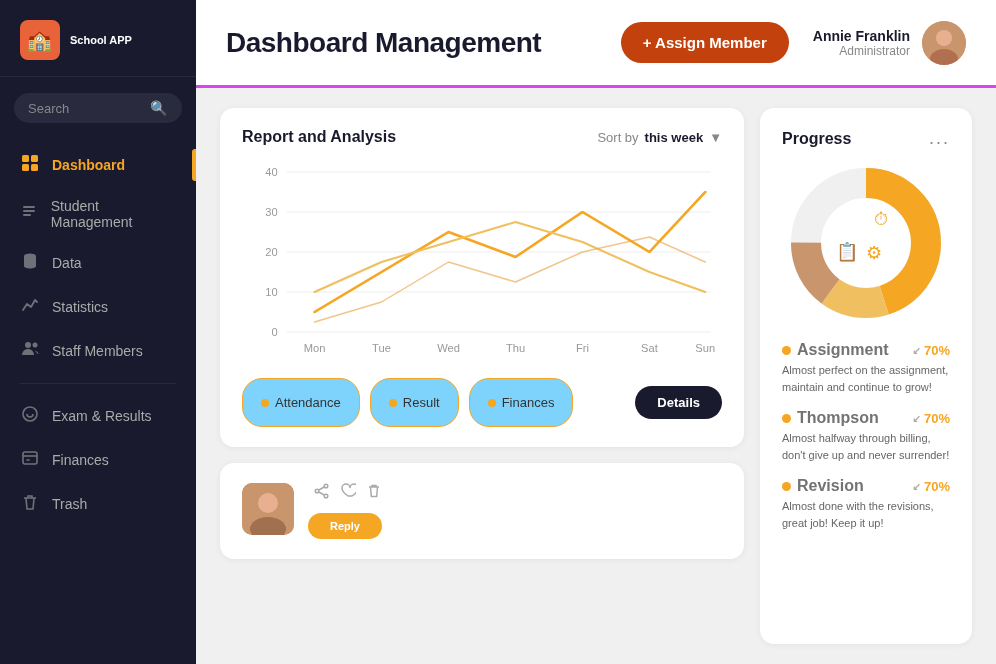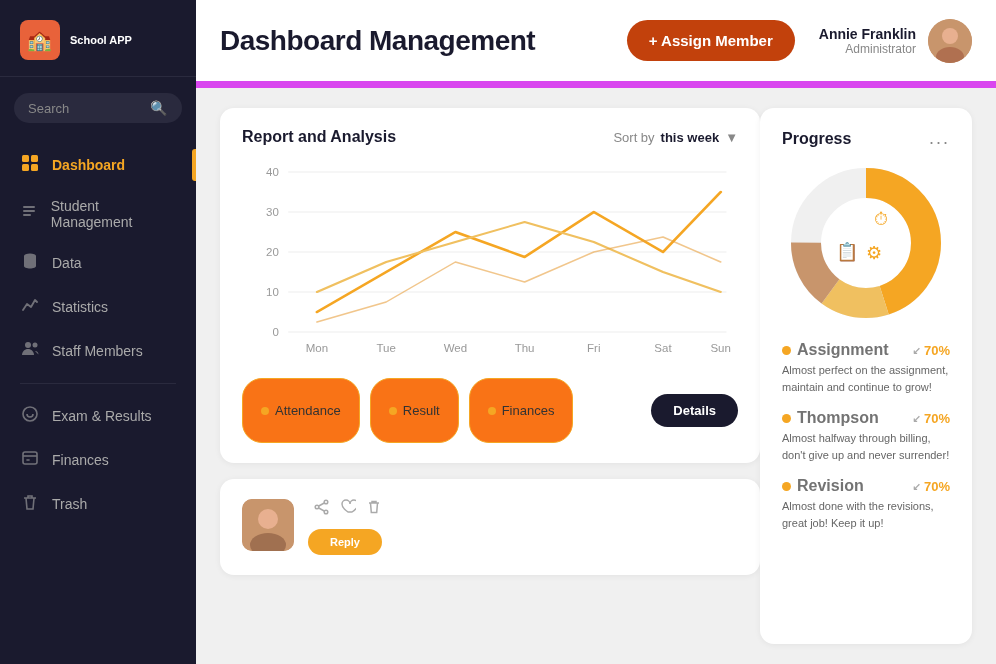--- a/index.html
+++ b/index.html
@@ -94,23 +94,23 @@
       flex-direction: column;
       background: #f0f0f0;
       overflow: hidden;
     }
 
     
     .header {
       background: #fff;
       display: flex;
       align-items: center;
-      padding: 0 24px;
+      padding: 0 30px;
       height: 88px;
-      border-bottom: 7px solid #d946ef;
+      border-bottom: 3px solid #d946ef;
       flex-shrink: 0;
     }
     .header-title {
       font-size: 28px;
       font-weight: 800;
       color: #1a1a2e;
       flex: 1;
       letter-spacing: -0.5px;
     }
     .assign-btn {
@@ -144,20 +144,21 @@
       display: flex;
       align-items: center;
       justify-content: center;
       font-size: 22px;
     }
 
     
     .content {
       flex: 1;
       display: flex;
+      gap: 16px;
       padding: 20px 24px;
       overflow: hidden;
     }
 
     
     .left-col {
       flex: 1;
       display: flex;
       flex-direction: column;
       gap: 16px;
@@ -206,24 +207,24 @@
     }
 
     
     .chart-buttons {
       display: flex;
       gap: 10px;
       margin-top: 16px;
       align-items: center;
     }
     .chart-btn {
-      background: #f97316;
+      background: #7dd3fc;
       border: 1.5px solid #f5a623;
       border-radius: 20px;
-      padding: 24px 18px;
+      padding: 16px 18px;
       font-size: 13px;
       font-weight: 500;
       cursor: pointer;
       display: flex;
       align-items: center;
       gap: 6px;
       color: #333;
     }
     .chart-btn-dot {
       width: 8px;

